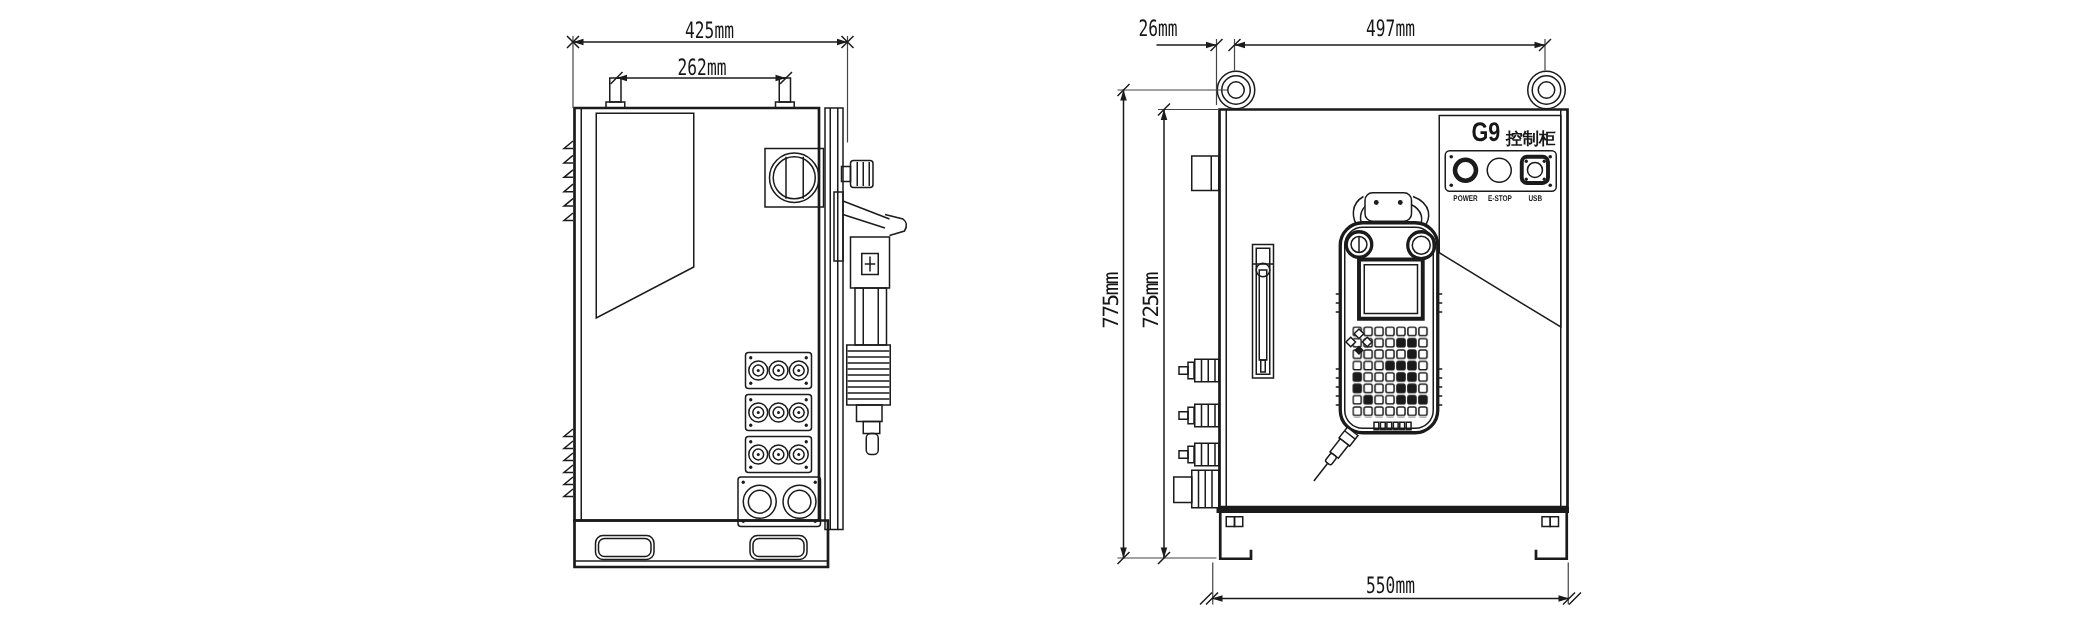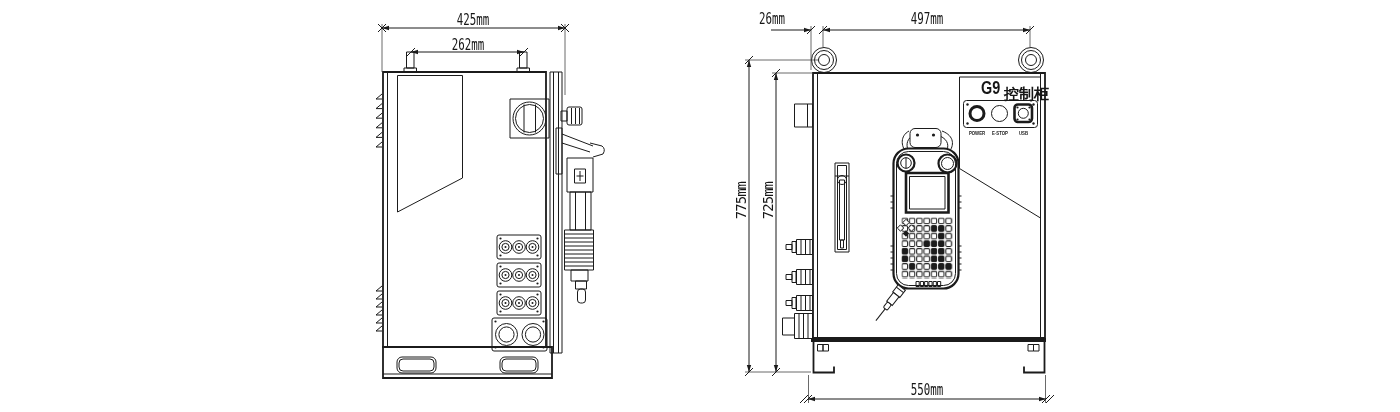--- a/index.html
+++ b/index.html
@@ -12,21 +12,21 @@
   .thin{stroke:#444;fill:none;stroke-width:0.8;}
   .fill{fill:#1b1b1b;stroke:none;}
   .dk{fill:#1b1b1b;stroke:none;}
   .wh{fill:#ffffff;stroke:#1b1b1b;stroke-width:1;}
   .lbl{position:absolute;color:#161616;white-space:nowrap;}
   .dim{font-family:"DejaVu Sans Mono","Liberation Mono",monospace;font-size:15px;
        transform:scaleX(.72);transform-origin:center;text-align:center;}
   .dim-v{font-family:"DejaVu Sans Mono","Liberation Mono",monospace;font-size:14px;
        writing-mode:vertical-rl;transform:rotate(180deg);letter-spacing:-1px;}
   .g9{font-size:18px;font-weight:bold;transform:scaleX(.8);transform-origin:left center;}
-  .g9type{font-size:15px;font-weight:bold;}
+  .g9type{font-size:11px;font-weight:bold;}
   .tag{font-size:5.5px;font-weight:bold;transform:scaleX(.78);transform-origin:center;text-align:center;}
 </style>
 </head>
 <body>
 
 <div class="canvas">
 
 <svg width="1400" height="412" viewBox="0 0 1400 412">
   <defs>
     <pattern id="kp" x="901.5" y="217.5" width="7.3" height="7.6" patternUnits="userSpaceOnUse">

